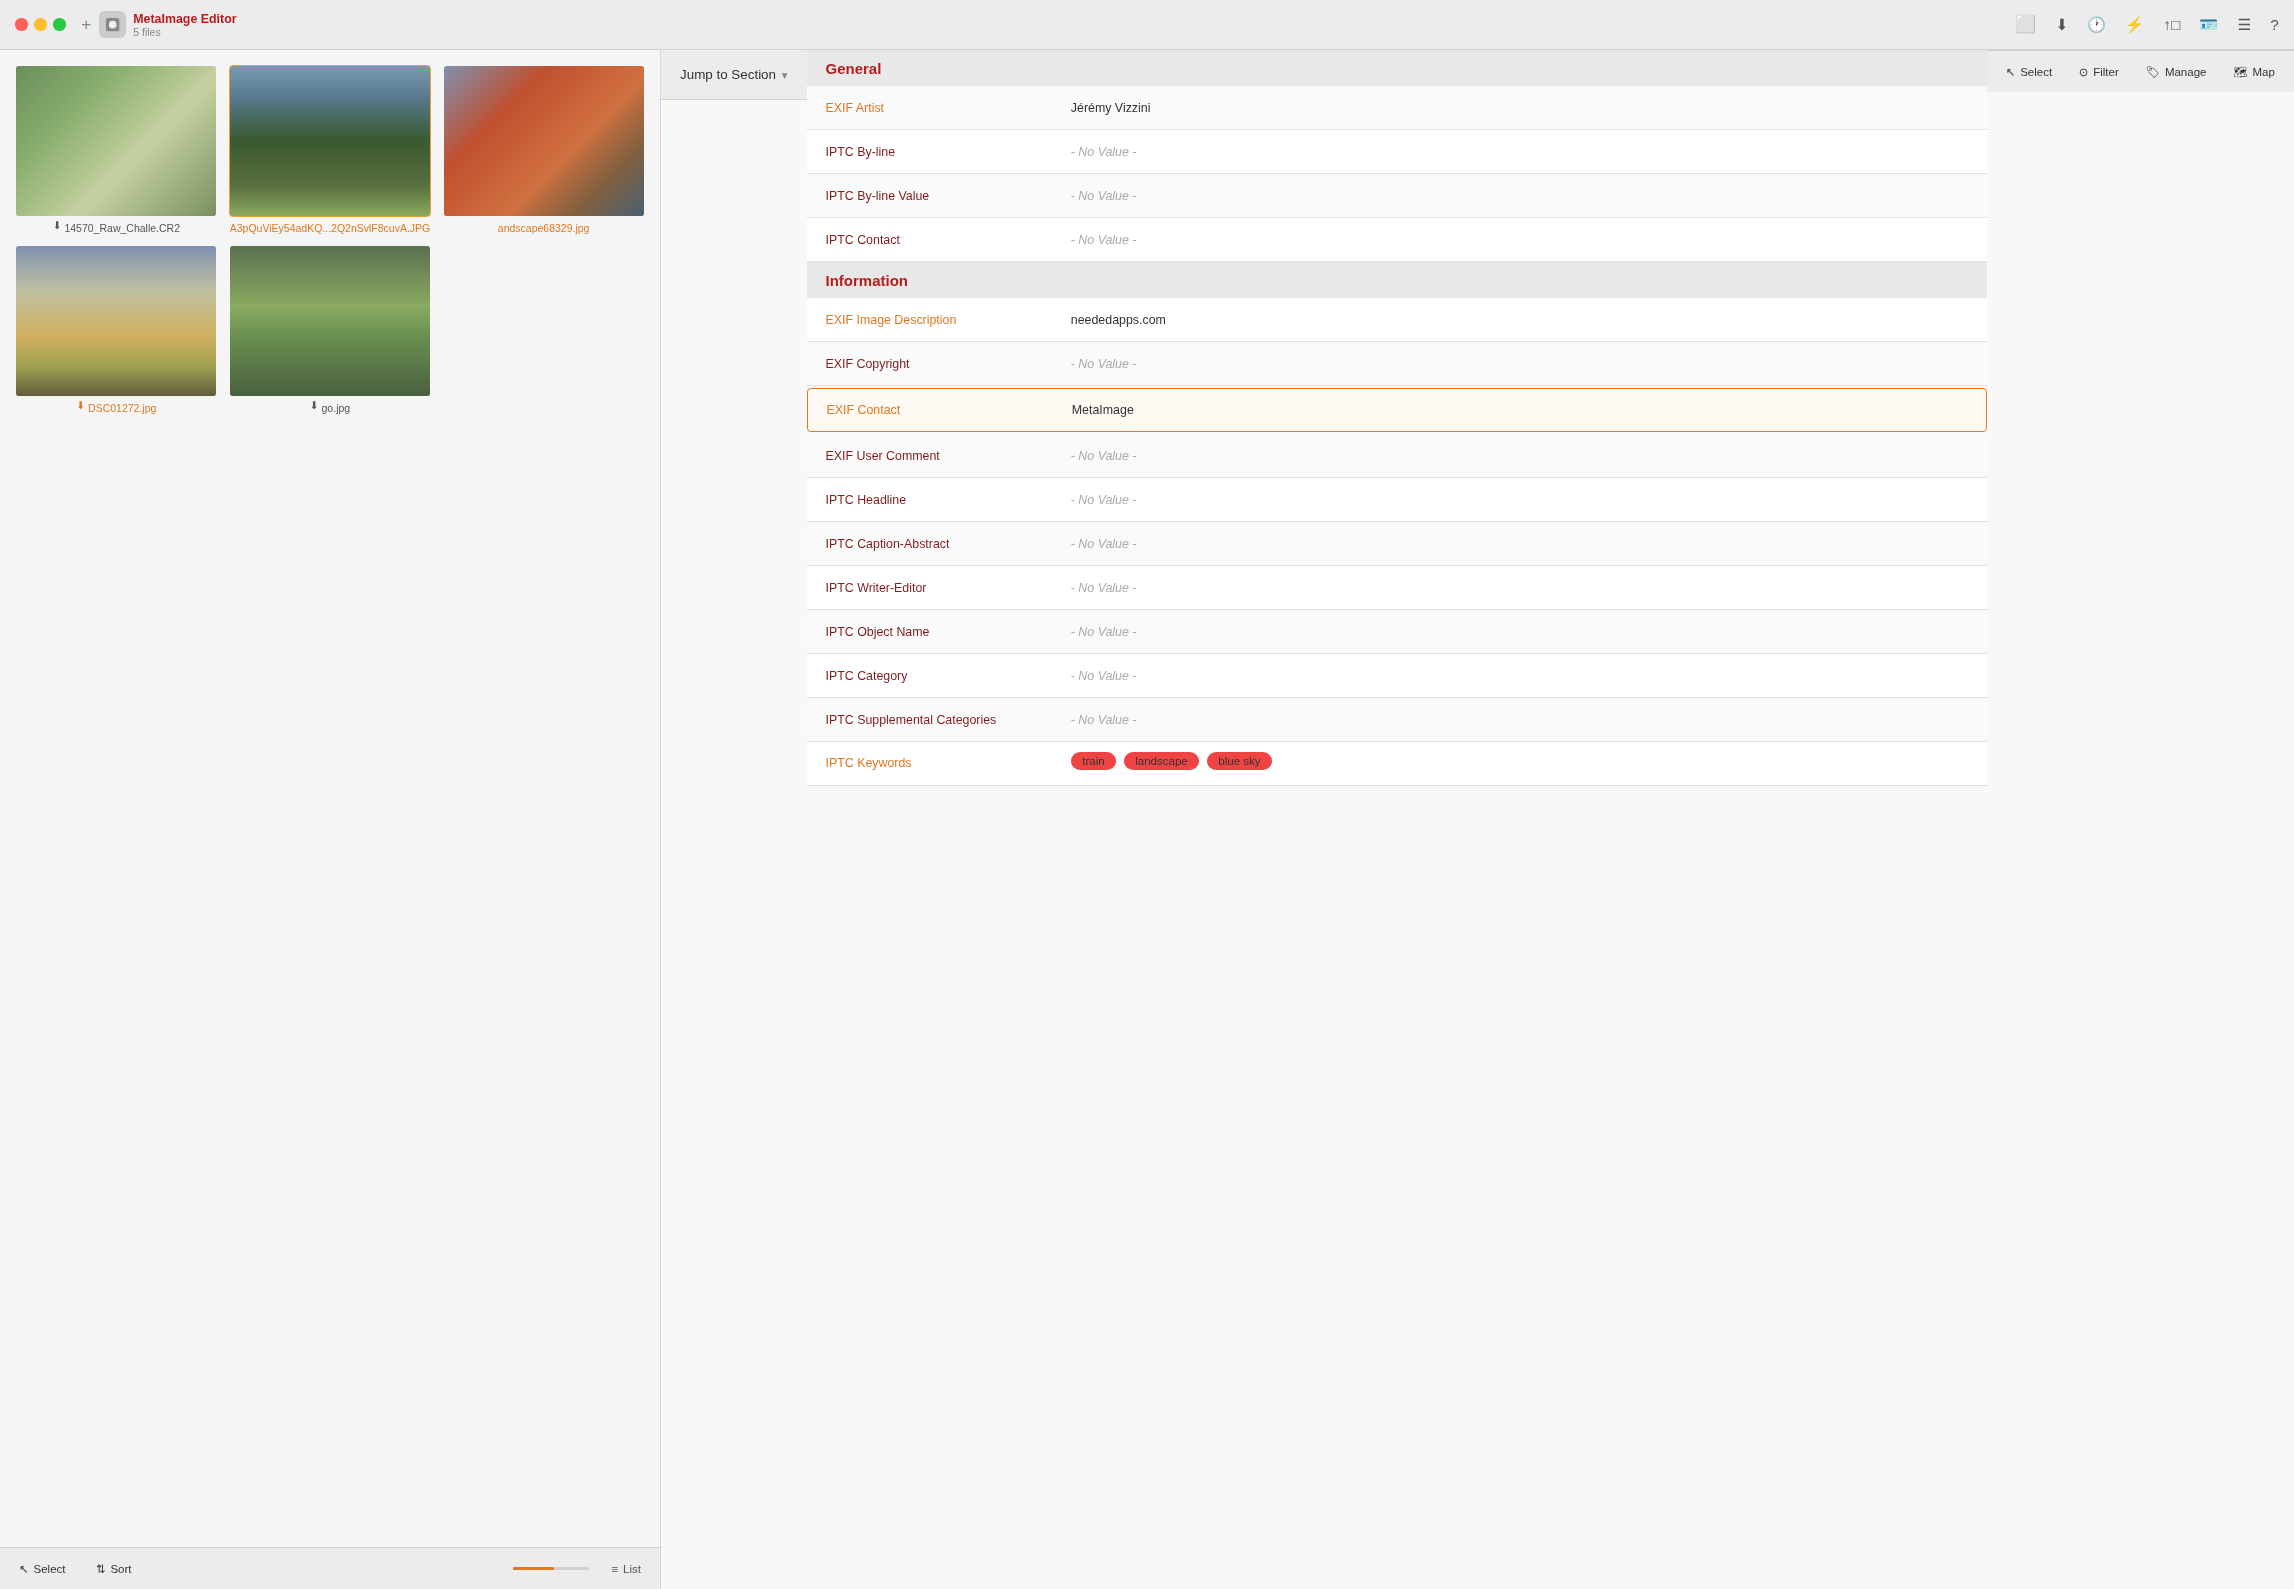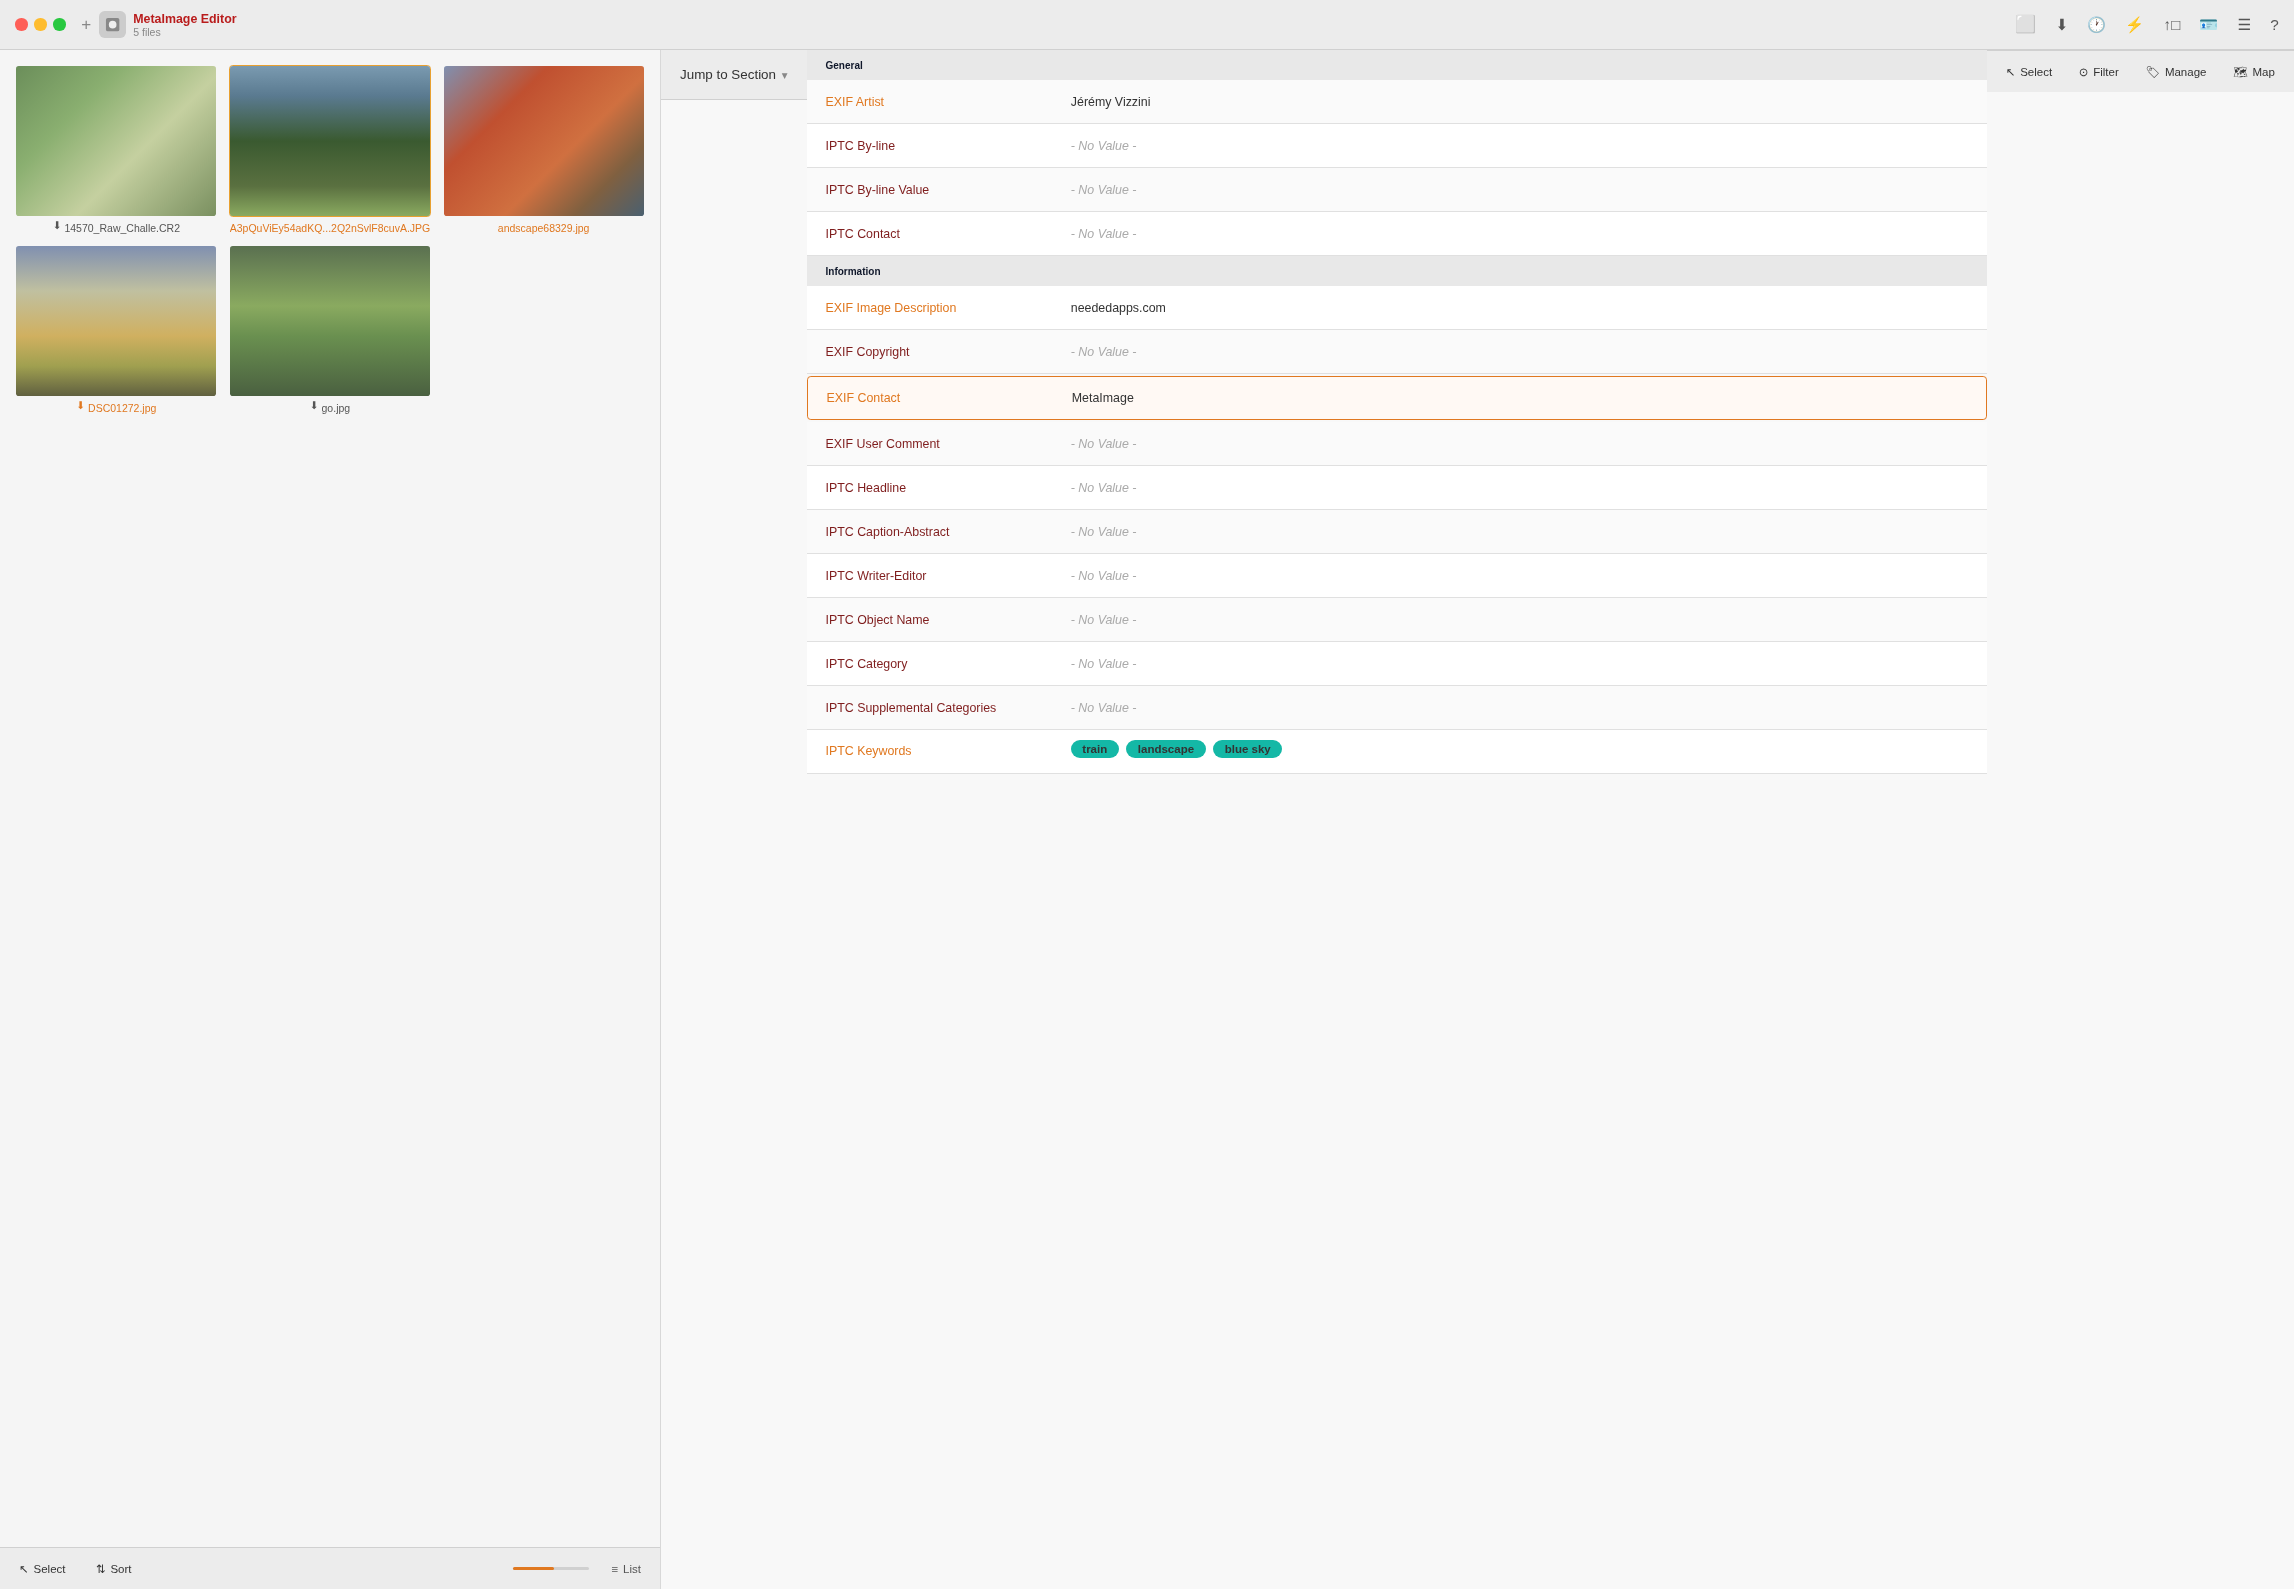--- a/index.html
+++ b/index.html
@@ -81,21 +81,21 @@
     }
     .jump-btn {
       background: none; border: none; font-size: 13.4px; color: #333;
       cursor: pointer; display: flex; align-items: center; gap: 5.7px; font-weight: 400;
     }
     .jump-btn .chevron { font-size: 11.5px; color: #888; }
 
     .fields-area { flex: 1; overflow-y: auto; }
 
     .section-header {
-      padding: 9.6px 19px; background: #e8e8e8; font-size: 10px; font-weight: 600; color: #0f172a;
+      padding: 9.6px 19px; background: #e8e8e8; font-size: 15px; font-weight: 600; color: #b91c1c;
     }
 
     .field-row {
       display: flex; align-items: center; border-bottom: 1px solid #e0e0e0;
       background: #fff; min-height: 44px;
     }
     .field-row:nth-child(even) { background: #fafafa; }
     .field-label {
       width: 249px; flex-shrink: 0; padding: 9.6px 19px;
       font-size: 12.4px; color: #7f1d1d; font-weight: 400;
@@ -105,22 +105,22 @@
       flex: 1; padding: 9.6px 15.3px; font-size: 12.4px; color: #333;
     }
     .field-value.no-value { color: #aaa; font-style: italic; }
     .field-row.active {
       border: 1.9px solid #e07820; background: #fff9f4; border-radius: 3.8px; margin: 1.9px 0;
     }
     .field-row.active .field-label { color: #e07820; font-weight: 500; }
 
     .keywords-area { display: flex; gap: 7.6px; flex-wrap: wrap; padding: 9.6px 15.3px; }
     .keyword-tag {
-      background: #14b8a6; border-radius: 11.5px; padding: 2.9px 11.5px;
-      font-size: 11.5px; color: #333; font-weight: bold;
+      background: #ef4444; border-radius: 11.5px; padding: 2.9px 11.5px;
+      font-size: 11.5px; color: #333;
     }
 
     
     .bottom-bar-right {
       height: 42px; background: #ececec; border-top: 1px solid #d0d0d0;
       display: flex; align-items: center; padding: 0 11.5px; gap: 11.5px;
     }
     .bottom-right-btn {
       display: flex; align-items: center; gap: 4.8px; background: none; border: none;
       font-size: 11.5px; color: #333; cursor: pointer; padding: 3.8px 7.6px;

